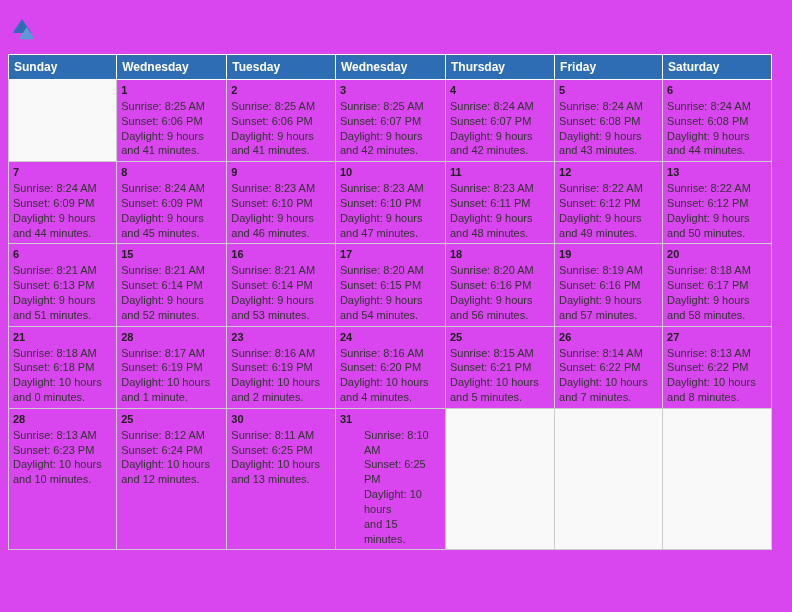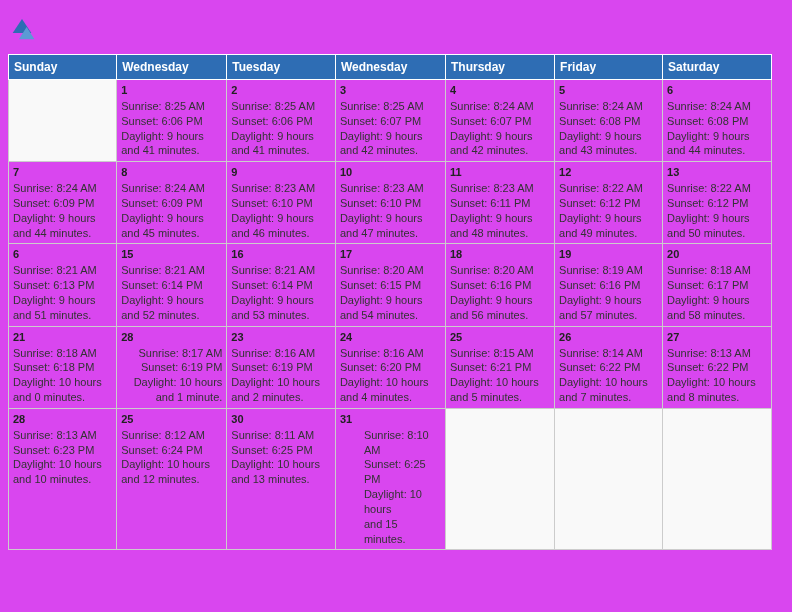--- a/index.html
+++ b/index.html
@@ -271,21 +271,21 @@
         <tr>
           <td>
             <div class="day-num">21</div>
             <div class="day-info" style="white-space: pre-line;">Sunrise: 8:18 AM
 Sunset: 6:18 PM
 Daylight: 10 hours
 and 0 minutes.</div>
           </td>
           <td>
             <div class="day-num">28</div>
-            <div class="day-info" style="white-space: pre-line; text-align: right;">Sunrise: 8:17 AM
+            <div class="day-info" style="white-space: pre-line;">Sunrise: 8:17 AM
 Sunset: 6:19 PM
 Daylight: 10 hours
 and 1 minute.</div>
           </td>
           <td>
             <div class="day-num">23</div>
             <div class="day-info" style="white-space: pre-line;">Sunrise: 8:16 AM
 Sunset: 6:19 PM
 Daylight: 10 hours
 and 2 minutes.</div>

